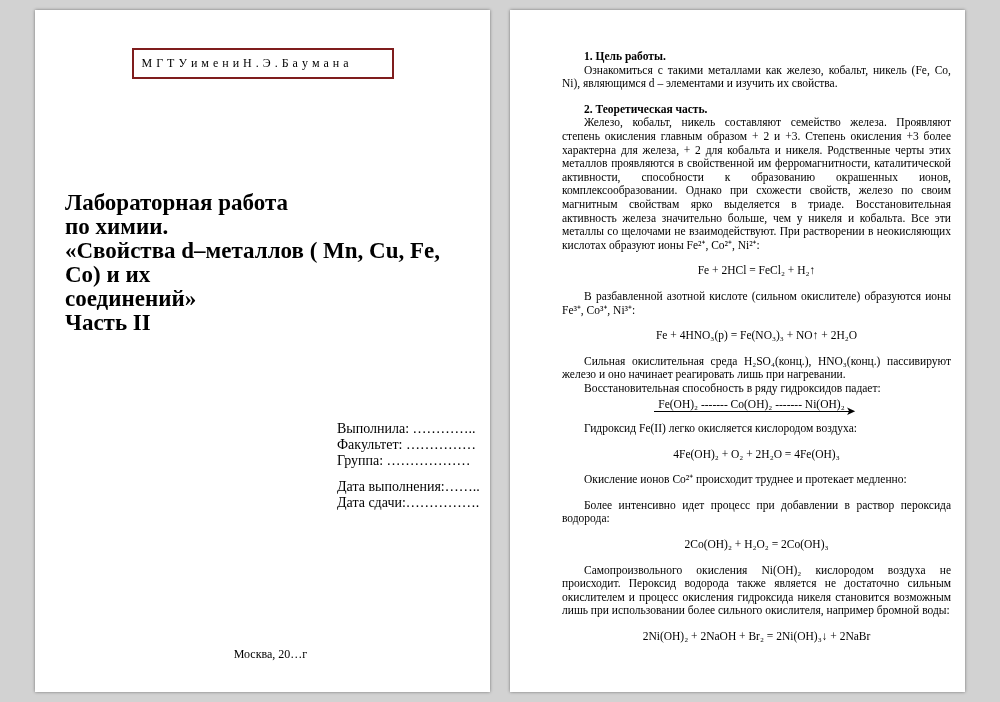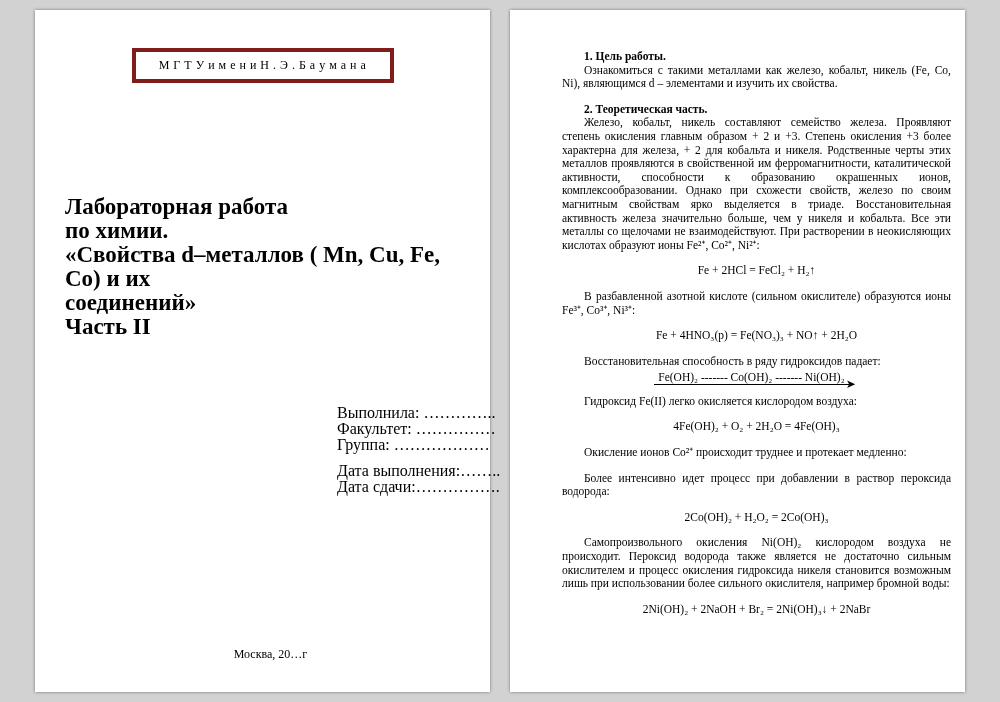--- a/index.html
+++ b/index.html
@@ -11,32 +11,32 @@
   }
   .workspace { display:flex; gap:20px; justify-content:center; padding-top:10px; }
   .page {
     width:455px; height:682px; background:#fff;
     box-shadow:0 0 3px rgba(0,0,0,.45);
     position:relative;
   }
   
   .page1 { padding:38px 30px; }
   .uni-box {
-    border:4px solid #7f1d1d;
+    border:2px solid #7f1d1d;
     width:262px; margin:0 auto;
-    text-align:center; padding:6px 8px;
+    padding:6px 8px;
     font-size:12px; letter-spacing:.5px; white-space:nowrap;
   }
   .title-block {
     margin-top:112px; text-align:left;
     font-weight:bold; font-size:23px; line-height:24px;
   }
   .fields-block {
-    margin-top:66px; margin-left:272px;
-    font-size:16px; line-height:16px; white-space:nowrap;
+    margin-top:86px; margin-left:272px;
+    font-size:14px; line-height:16px; white-space:nowrap;
   }
   .fields-spacer { height:10px; }
   .footer-city {
     position:absolute; bottom:30px; left:8px; width:100%;
     text-align:center; font-size:12px;
   }
   
   .page2 { padding:40px 14px 13px 52px; font-size:11.5px; line-height:13.6px; }
   .sec-heading { font-weight:bold; margin:0 0 0 22px; }
   .para { text-align:justify; text-indent:22px; margin:0 0 12px 0; }
@@ -82,20 +82,21 @@
 
     <div class="sec-heading">2.  Теоретическая часть.</div>
     <div class="para tight">Железо, кобальт, никель составляют семейство железа. Проявляют степень окисления главным образом + 2 и +3. Степень окисления +3 более характерна для железа, + 2 для кобальта и никеля. Родственные черты этих металлов проявляются в свойственной им ферромагнитности, каталитической активности, способности к образованию окрашенных ионов, комплексообразовании. Однако при схожести свойств, железо по своим магнитным свойствам ярко выделяется в триаде. Восстановительная активность железа значительно больше, чем у никеля и кобальта. Все эти металлы со щелочами не взаимодействуют. При растворении в неокисляющих кислотах образуют ионы Fe²⁺, Co²⁺, Ni²⁺:</div>
 
     <div class="formula">Fe + 2HCl = FeCl₂ + H₂↑</div>
 
     <div class="para">В разбавленной азотной кислоте (сильном окислителе) образуются ионы Fe³⁺, Co³⁺, Ni³⁺:</div>
 
     <div class="formula">Fe + 4HNO₃(р) = Fe(NO₃)₃ + NO↑ + 2H₂O</div>
 
+    <div class="para tight">Сильная окислительная среда H₂SO₄(конц.), HNO₃(конц.) пассивируют железо и оно начинает реагировать лишь при нагревании.</div>
     <div class="para tight">Восстановительная способность в ряду гидроксидов падает:</div>
 
     <div class="formula series">
       <span class="underlined">Fe(OH)₂ ------- Co(OH)₂ ------- Ni(OH)₂</span><span class="arrow-glyph">➤</span>
     </div>
 
     <div class="para">Гидроксид Fe(II) легко окисляется кислородом воздуха:</div>
 
     <div class="formula">4Fe(OH)₂ + O₂ + 2H₂O = 4Fe(OH)₃</div>
 

